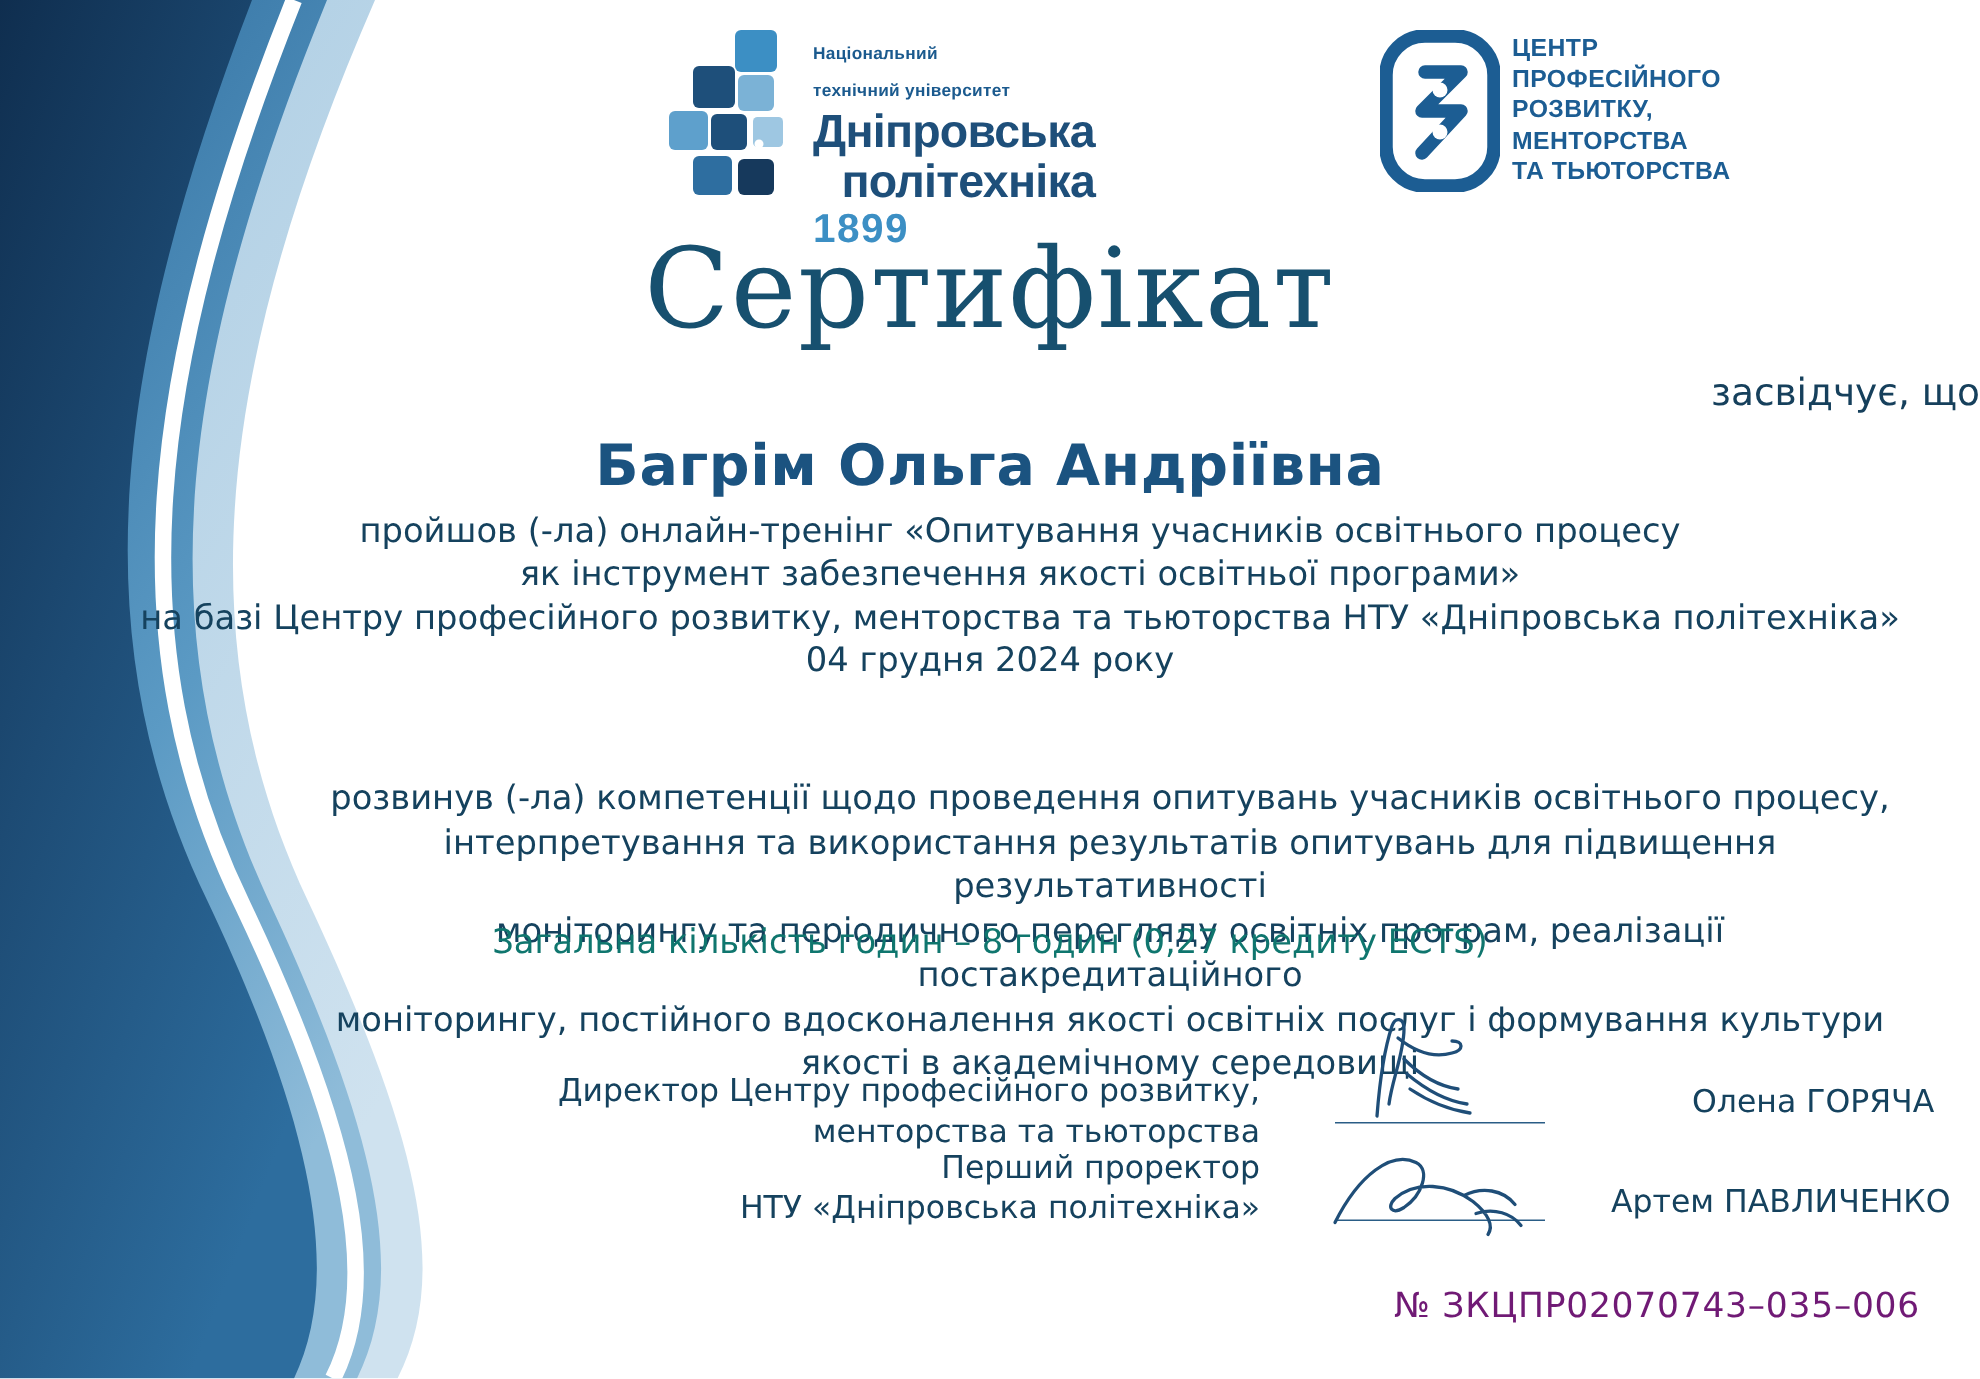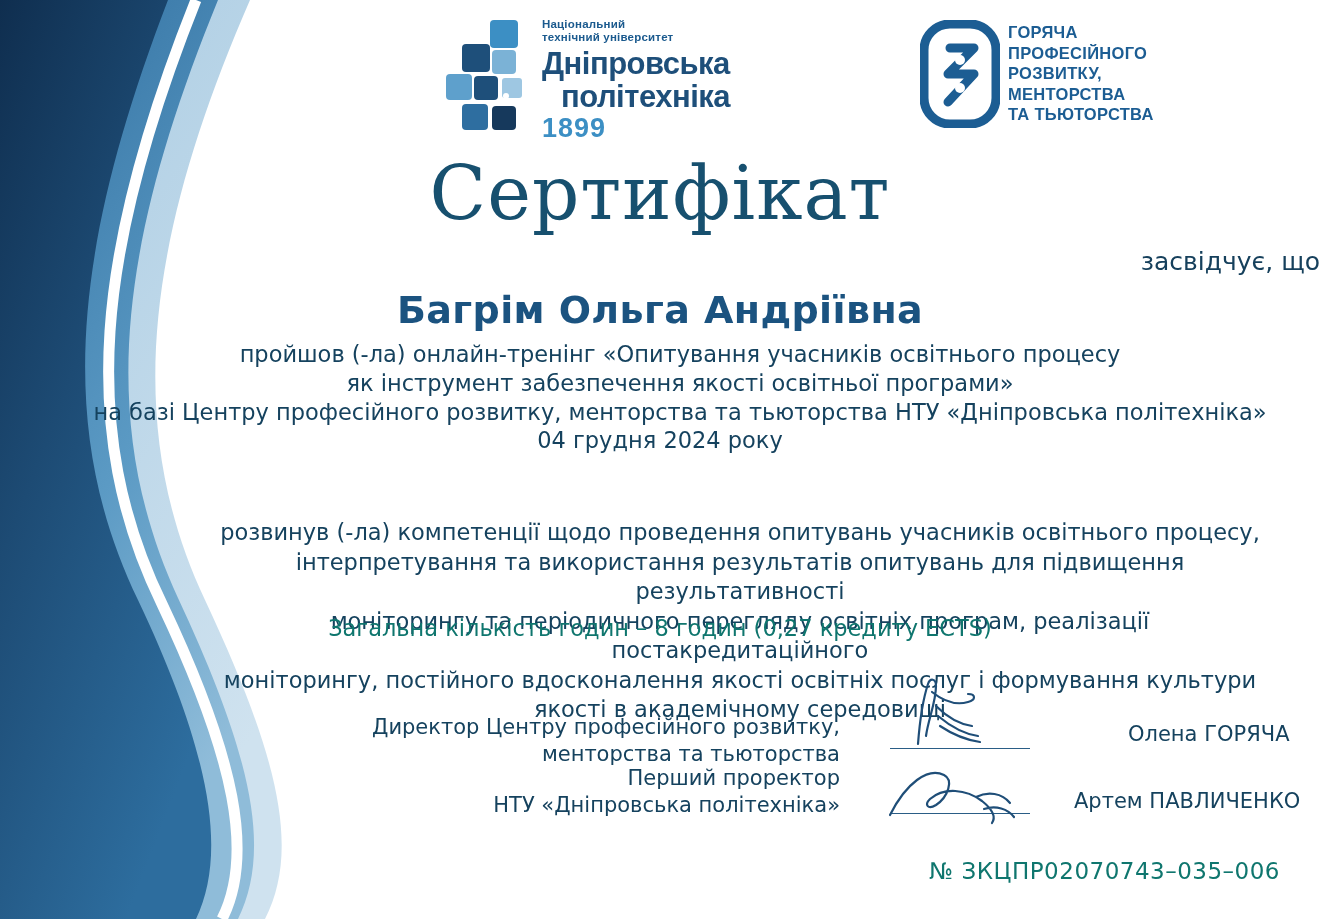--- a/index.html
+++ b/index.html
@@ -52,20 +52,21 @@
     top: 0px;
     width: 210px;
   }
   .ntu-small {
     font-family: "Liberation Sans", sans-serif;
     font-size: 11.5px;
     line-height: 13px;
     color: #1b5a8e;
     letter-spacing: 0.2px;
     font-weight: 600;
+    margin-top: 12px;
   }
   .ntu-big1, .ntu-big2 {
     font-family: "Liberation Sans", sans-serif;
     font-weight: bold;
     color: #1e4f7a;
     letter-spacing: -0.5px;
   }
   .ntu-big1 { font-size: 31px; line-height: 33px; margin-top: 3px; }
   .ntu-big2 { font-size: 31px; line-height: 33px; margin-left: 19px; }
   .ntu-year {
@@ -197,21 +198,21 @@
   #sig-draw-2 { position: absolute; left: 880px; top: 755px; }
 
   .cert-number {
     position: absolute;
     left: 700px;
     top: 858px;
     width: 580px;
     text-align: right;
     font-family: "DejaVu Sans", sans-serif;
     font-size: 23px;
-    color: #0f766e;
+    color: #701a75;
     letter-spacing: 0.5px;
   }
 </style>
 </head>
 <body>
 
 <div id="certificate">
 
   <svg id="bg-swoosh" viewBox="0 0 1320 919" xmlns="http://www.w3.org/2000/svg">
     <defs>
@@ -266,21 +267,21 @@
     </div>
 
     <div class="logo-right">
       <svg width="80" height="108" viewBox="0 0 80 108" xmlns="http://www.w3.org/2000/svg">
         <rect x="4" y="4" width="72" height="100" rx="26" fill="none" stroke="#1c5d93" stroke-width="9"></rect>
         <path d="M30,28 L54,28 L28,54 L54,54 L28,82" fill="none" stroke="#1c5d93" stroke-width="9" stroke-linecap="round" stroke-linejoin="round"></path>
         <circle cx="40" cy="40" r="5" fill="#ffffff"></circle>
         <circle cx="40" cy="68" r="5" fill="#ffffff"></circle>
       </svg>
       <div class="logo-right-text">
-        <div>ГОРЯЧА</div>
+        <div>ЦЕНТР</div>
         <div>ПРОФЕСІЙНОГО</div>
         <div>РОЗВИТКУ,</div>
         <div>МЕНТОРСТВА</div>
         <div>ТА ТЬЮТОРСТВА</div>
       </div>
     </div>
 
     <div class="title">Сертифікат</div>
     <div class="subtitle">засвідчує, що</div>
     <div class="recipient">Багрім Ольга Андріївна</div>

